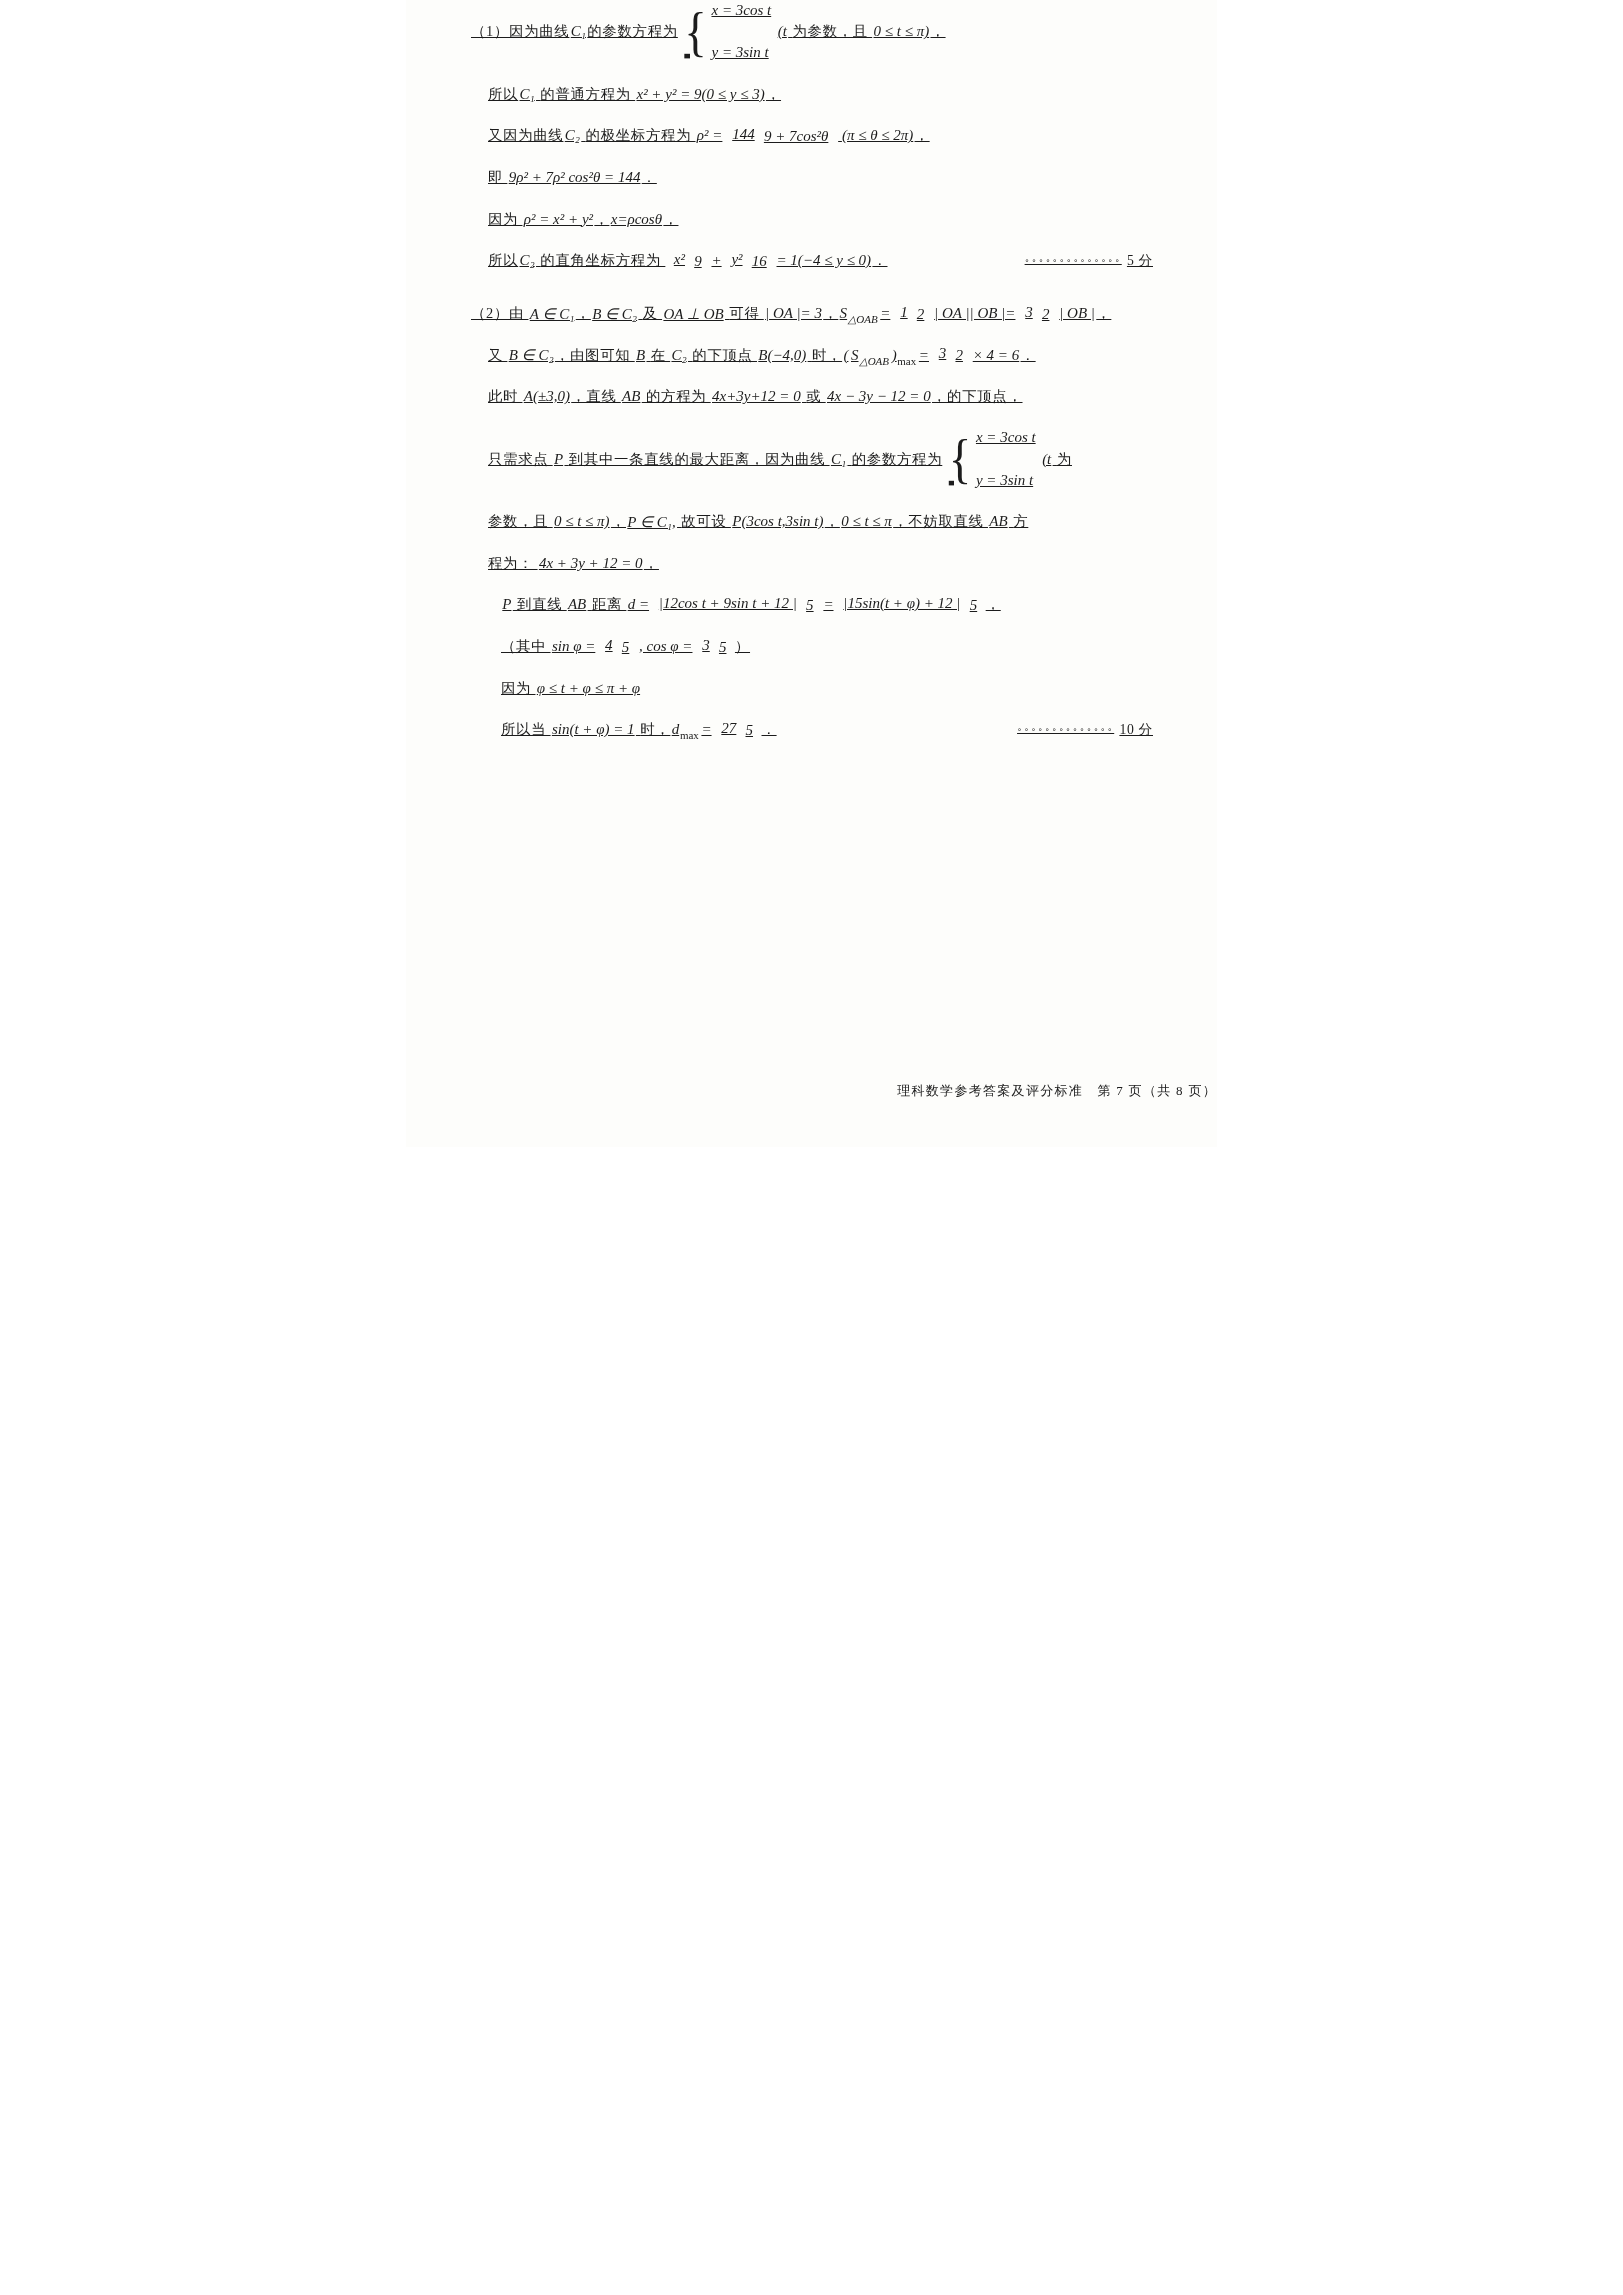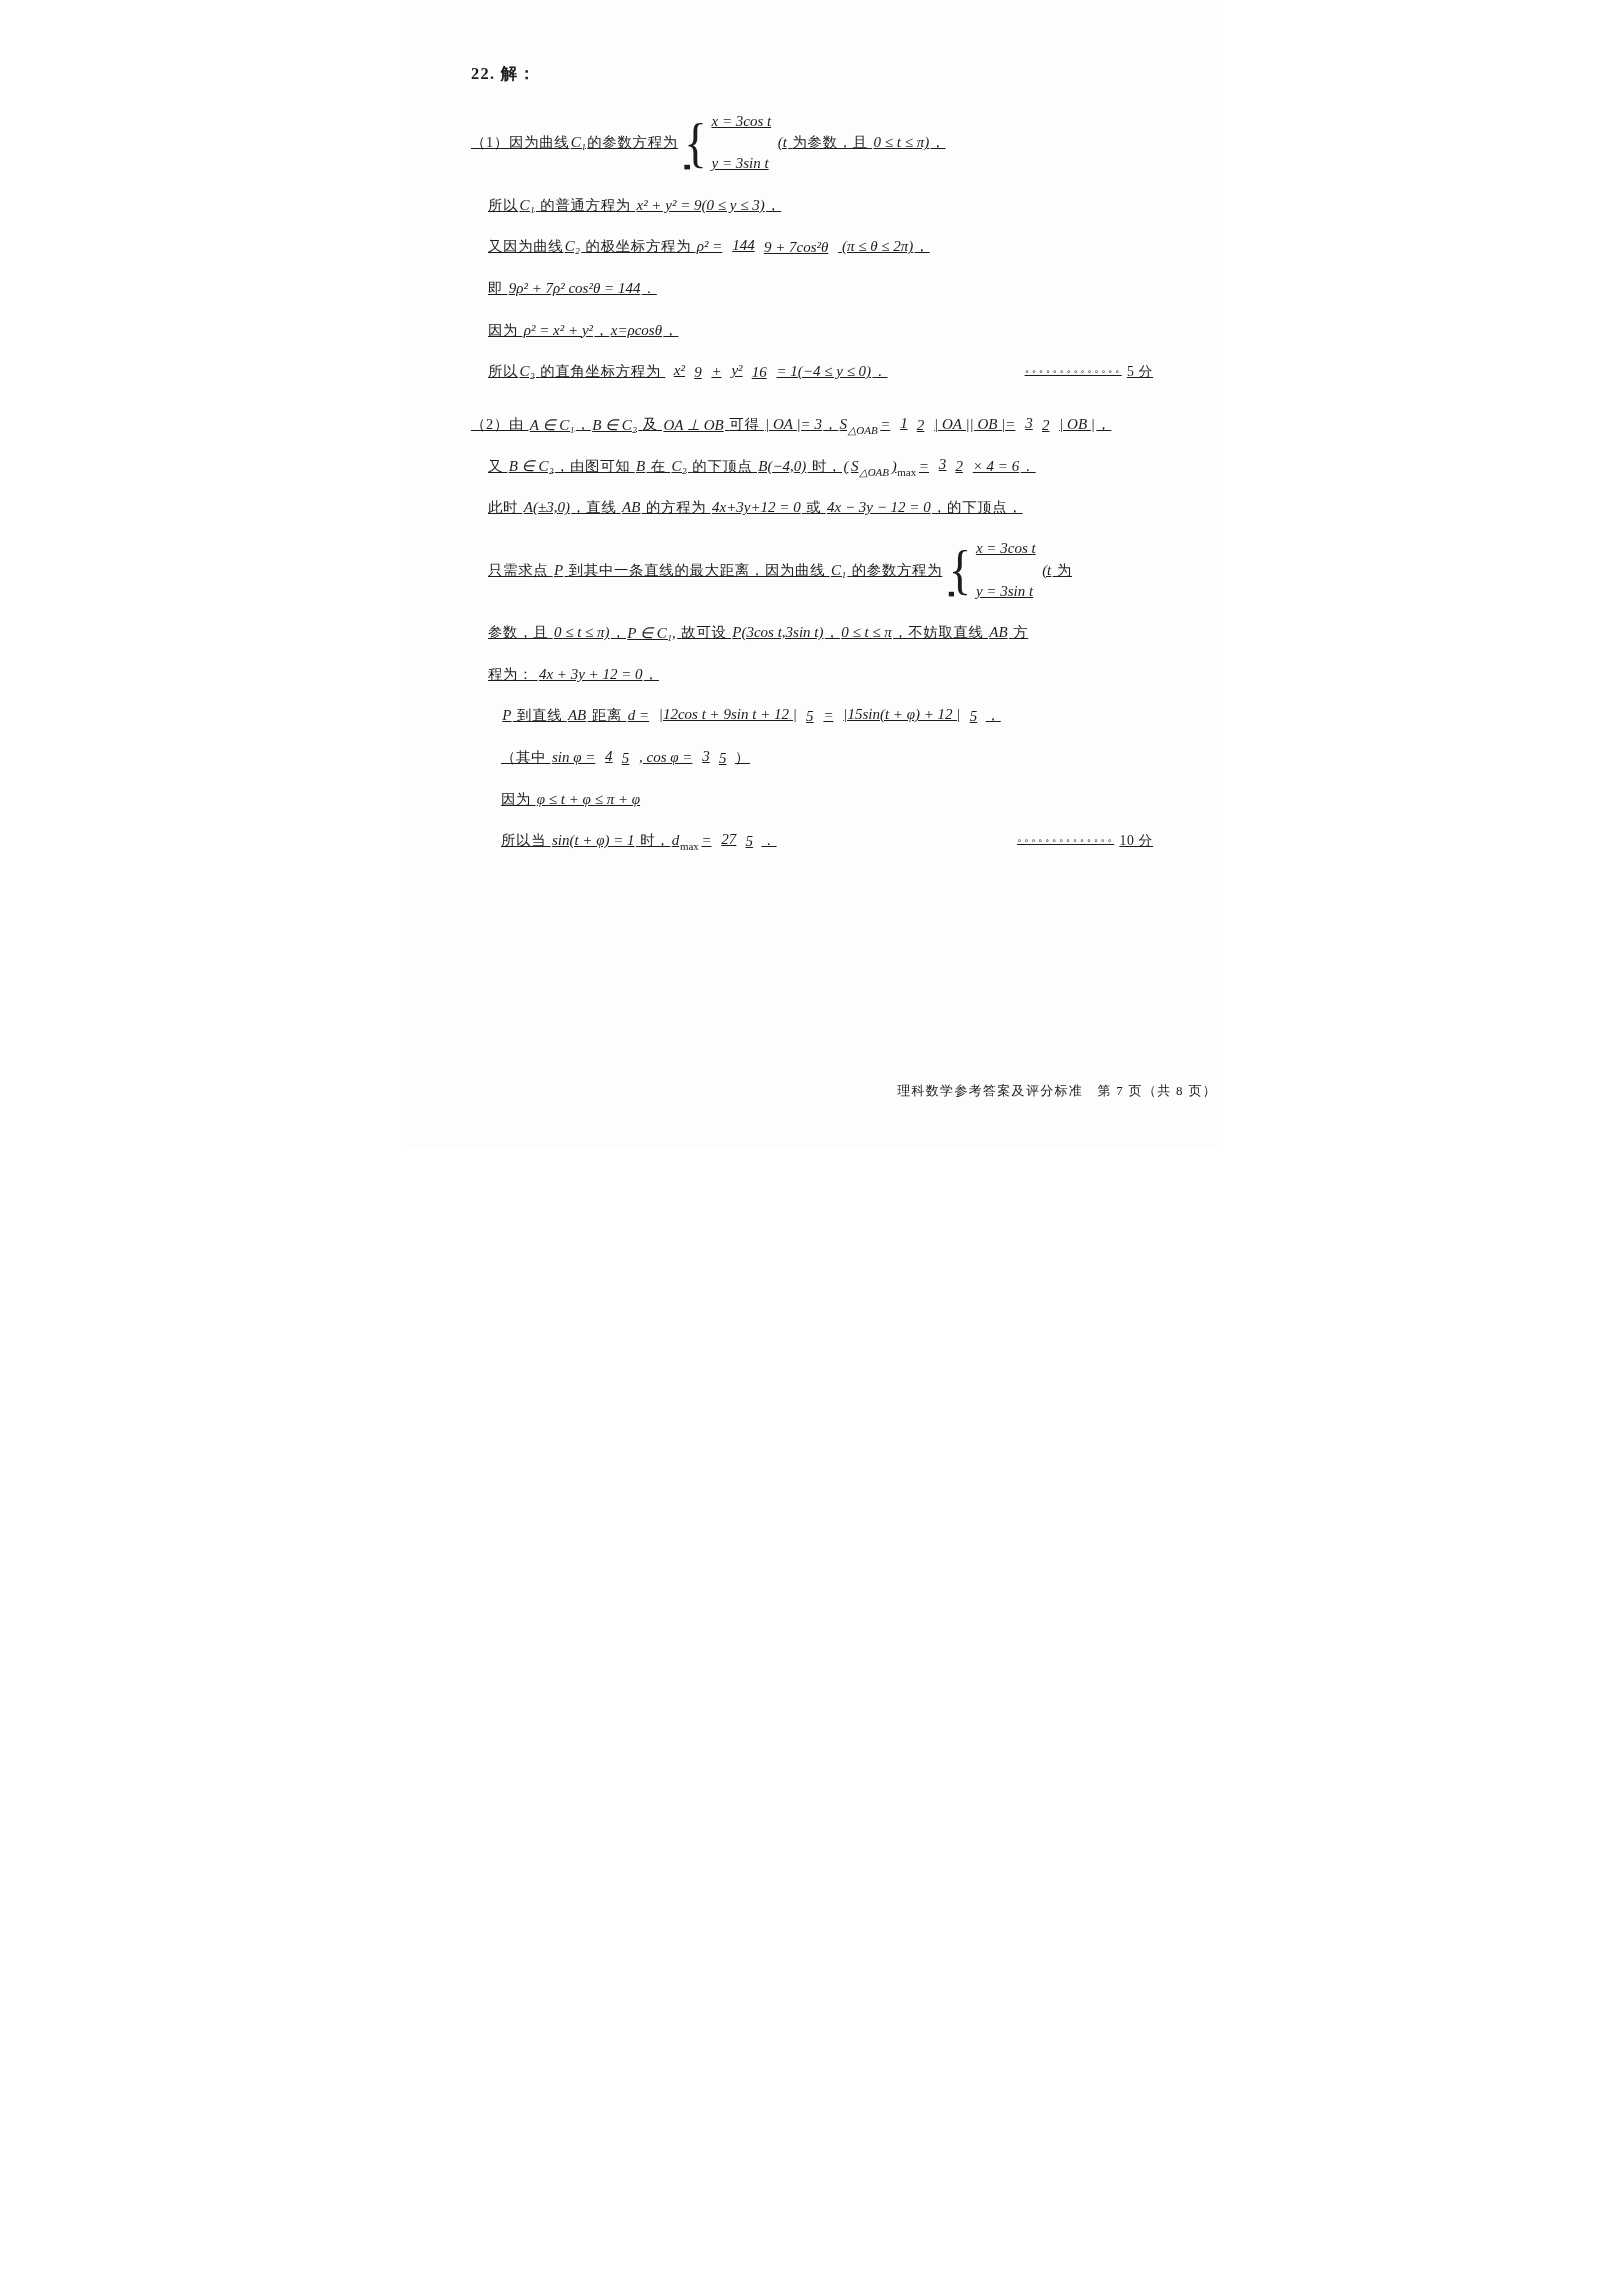--- a/index.html
+++ b/index.html
@@ -97,21 +97,20 @@
     bottom: 47px;
     text-align: right;
     font-size: 13px;
     letter-spacing: 1.3px;
   }
 </style>
 </head>
 <body>
 
 <div class="page">
-  <h1 class="heading">22. 解：</h1>
 
   <div id="solution-body">
       <div class="line ind0">
         <span class="cjk">（1）因为曲线</span>
         <span class="math">C₁</span>
         <span class="cjk">的参数方程为</span>
         <span class="cases">
           <span class="br">{</span>
           <span class="rws">
             <span class="math rw">x = 3cos t</span>

